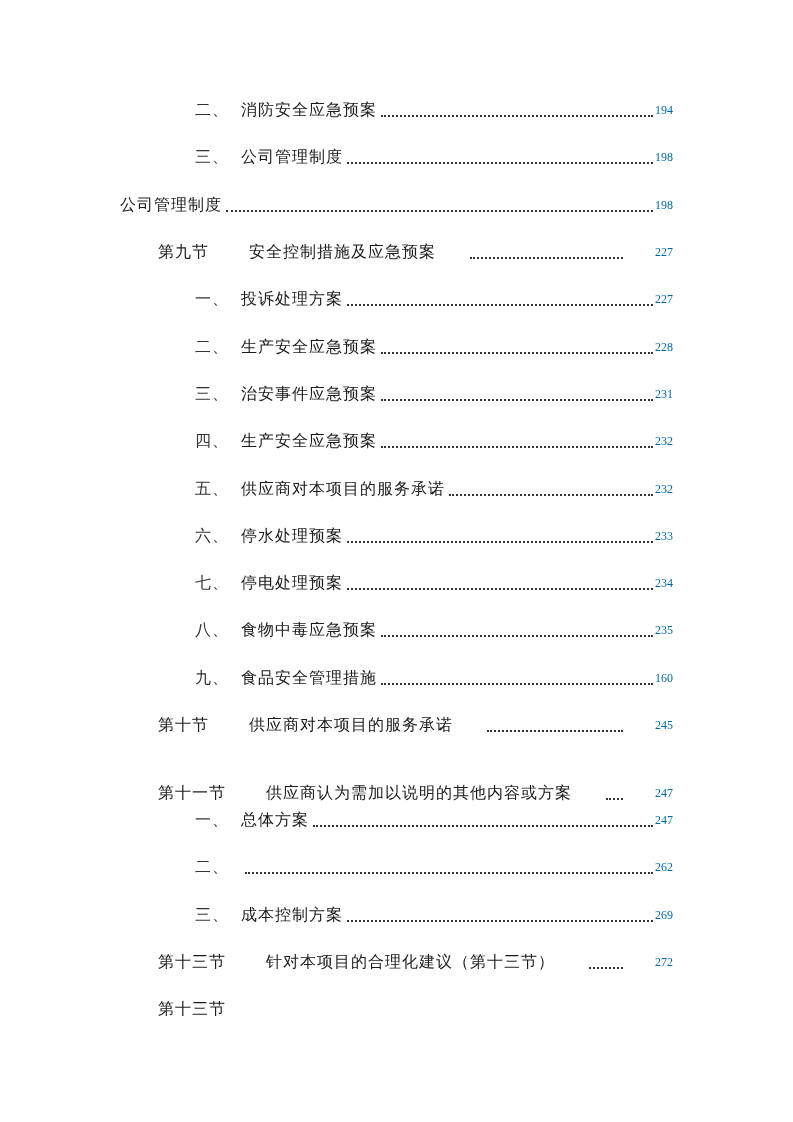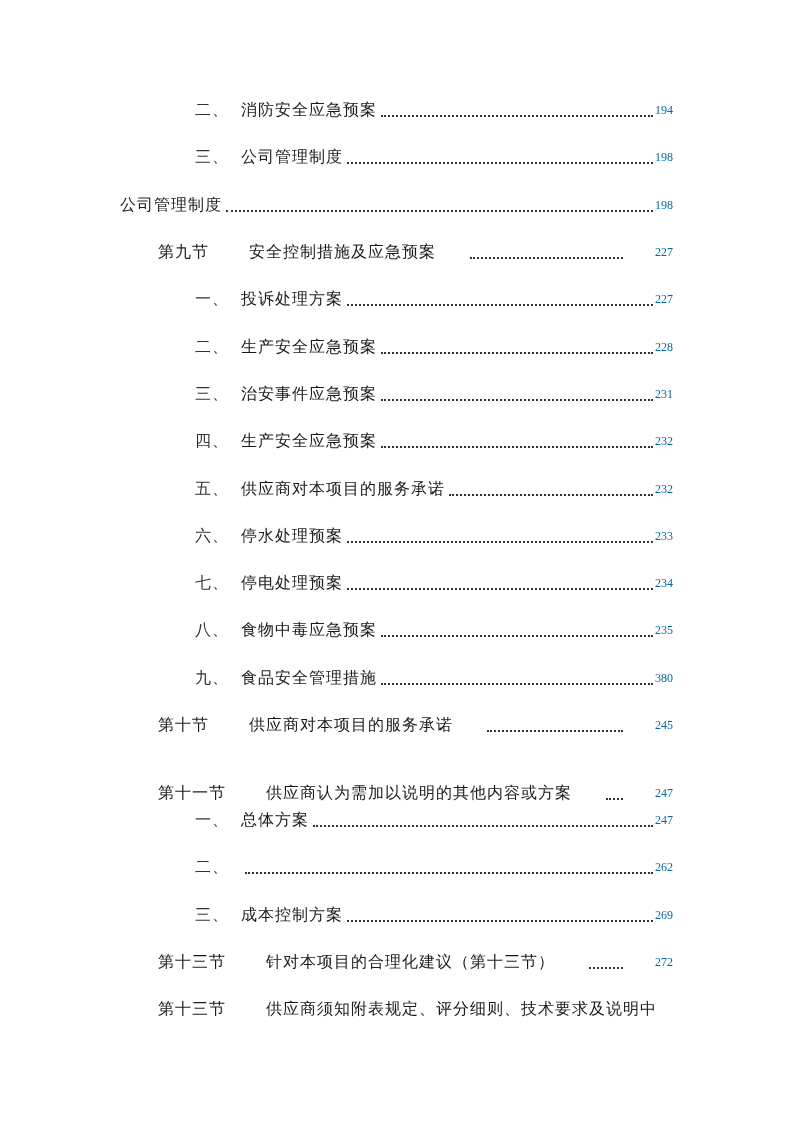--- a/index.html
+++ b/index.html
@@ -154,21 +154,21 @@
     <span class="num">八、</span>
     <span class="title">食物中毒应急预案</span>
     <span class="leader"></span>
     <span class="page">235</span>
   </div>
 
   <div class="toc-line level-2" style="top:665px">
     <span class="num">九、</span>
     <span class="title">食品安全管理措施</span>
     <span class="leader"></span>
-    <span class="page">380</span>
+    <span class="page">160</span>
   </div>
 
   <div class="toc-line level-1" style="top:712px">
     <span class="sec-label">第十节</span>
     <span class="title">供应商对本项目的服务承诺</span>
     <span class="leader"></span>
     <span class="page">245</span>
   </div>
 
   <div class="toc-line level-1" style="top:780px">
@@ -200,16 +200,15 @@
 
   <div class="toc-line level-1" style="top:949px">
     <span class="sec-label">第十三节</span>
     <span class="title">针对本项目的合理化建议（第十三节）</span>
     <span class="leader"></span>
     <span class="page">272</span>
   </div>
 
   <div class="toc-line level-1" style="top:996px">
     <span class="sec-label">第十三节</span>
-    <span class="title">供应商须知附表规定、评分细则、技术要求及说明中</span>
   </div>
 
 </div>
 
 </body></html>

